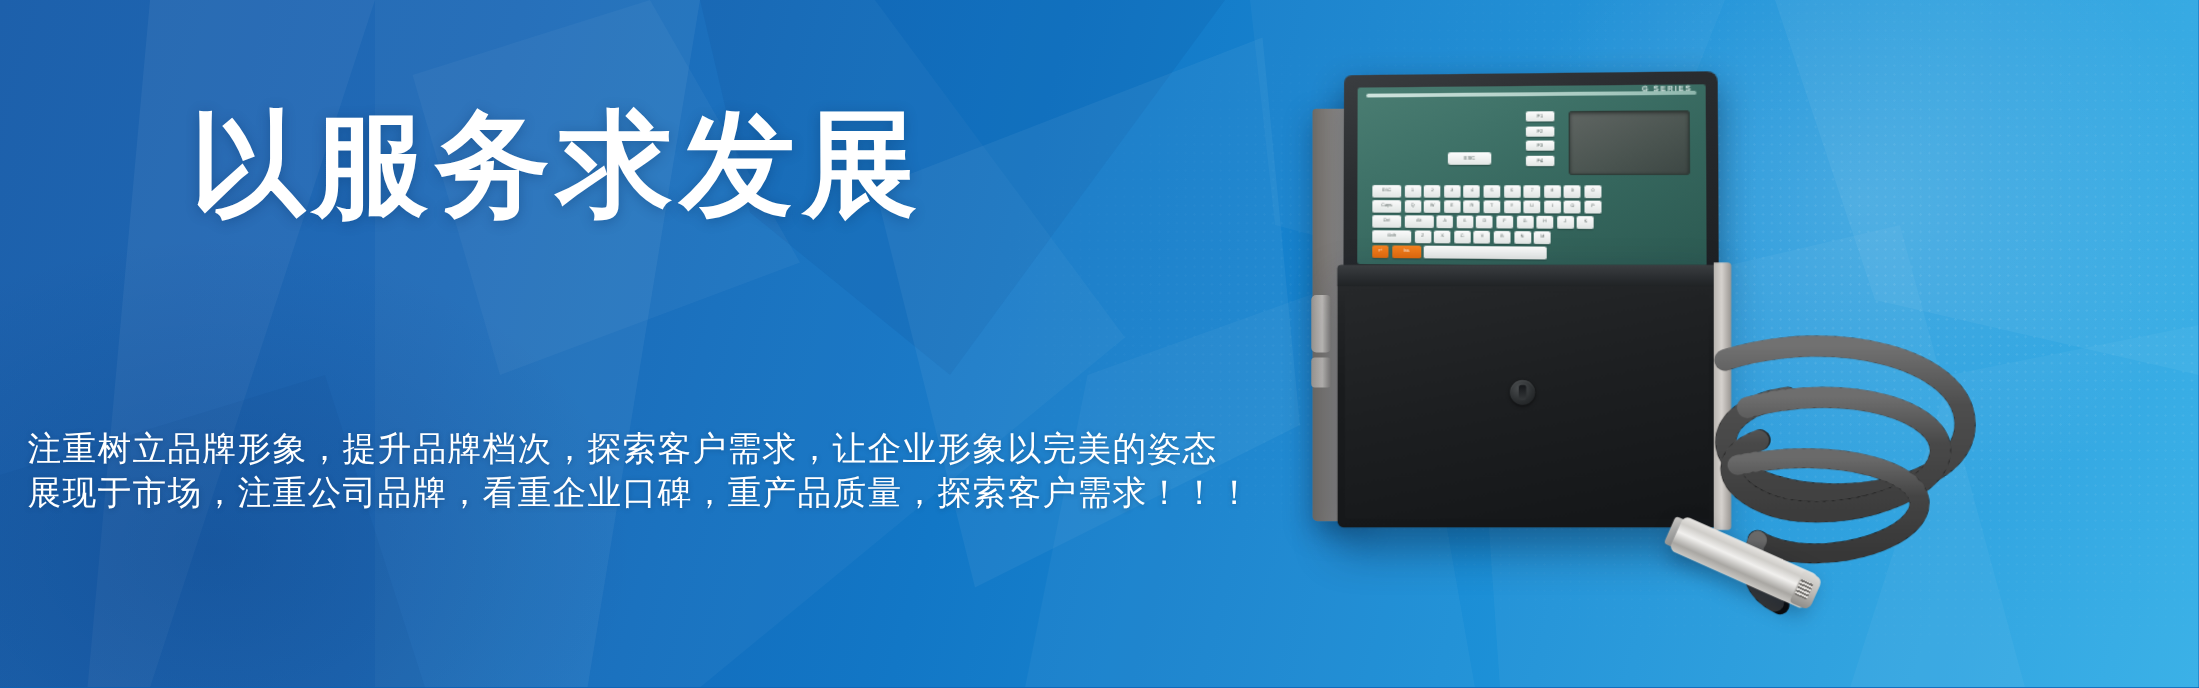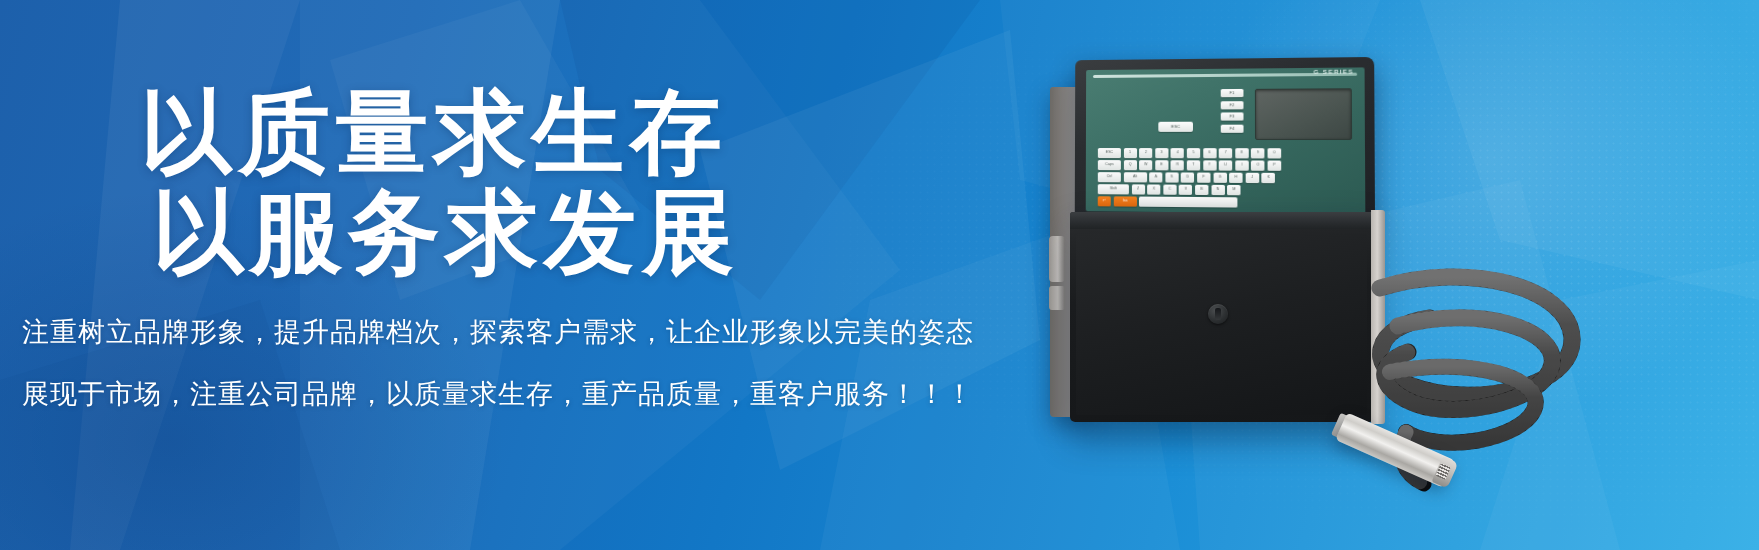--- a/index.html
+++ b/index.html
@@ -34,21 +34,21 @@
     text-shadow:0 2px 10px rgba(3,40,85,.30);
     white-space:nowrap;
   }
   .headline .l2{display:block;margin-left:12px;}
 
   .subline{
     position:absolute;left:22px;color:#ffffff;
     font-size:27px;letter-spacing:1px;white-space:nowrap;
     text-shadow:0 1px 4px rgba(5,45,90,.35);
   }
-  .subline.s1{top:314px;}
+  .subline.s1{top:341px;}
   .subline.s2{top:376px;}
 
   
   .printer{position:absolute;left:1020px;top:40px;width:740px;height:470px;}
 
   
   .side-slab{
     position:absolute;left:30px;top:47px;width:40px;height:330px;
     background:linear-gradient(90deg,#6d6a66 0%,#8c8884 40%,#a8a4a0 78%,#7d7975 100%);
     border-radius:3px 0 0 4px;
@@ -219,25 +219,24 @@
     <polygon points="0,380 260,300 340,550 0,550" fill="#0a3f80" opacity="0.08"></polygon>
     <polygon points="330,60 520,0 640,210 400,300" fill="#ffffff" opacity="0.04"></polygon>
   </svg>
 
   <div class="maptex"></div>
   <div class="glow-b"></div>
   <div class="glow-a"></div>
 
   <div class="textblock">
     <div class="headline">
-      <span class="l1">以质量求生存</span>
       <span class="l2">以服务求发展</span>
     </div>
     <div class="subline s1">注重树立品牌形象，提升品牌档次，探索客户需求，让企业形象以完美的姿态</div>
-    <div class="subline s2">展现于市场，注重公司品牌，以质量求生存，重产品质量，重客户服务！！！</div>
+    <div class="subline s2">展现于市场，注重公司品牌，看重企业口碑，重产品质量，探索客户需求！！！</div>
   </div>
 
   <div class="printer">
 
     <div class="side-slab"></div>
     <div class="side-hinge"></div>
     <div class="side-hinge2"></div>
 
     <div class="head-bezel">
       <div class="panel">

